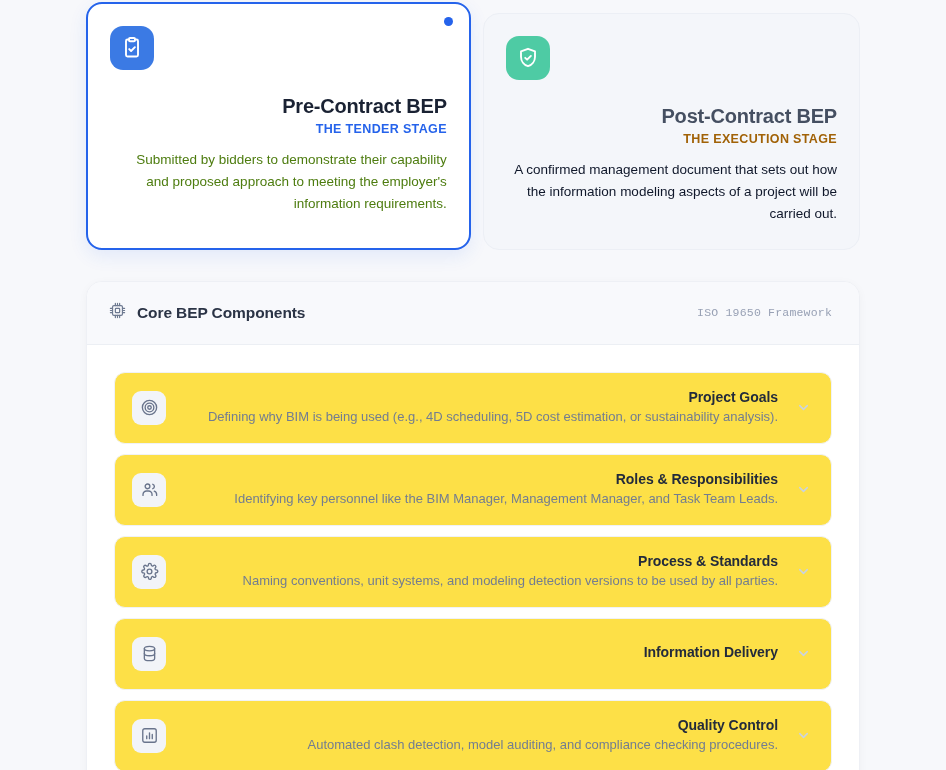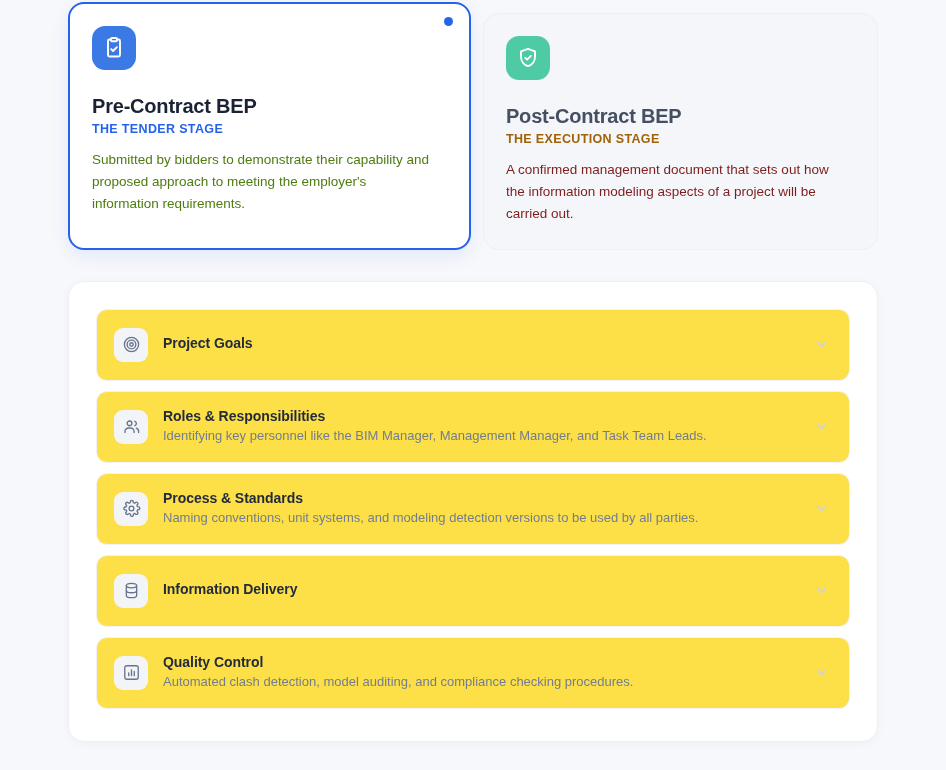--- a/index.html
+++ b/index.html
@@ -13,21 +13,22 @@
   body {
     background: #f7f8fb;
     font-family: "Liberation Sans", sans-serif;
     -webkit-font-smoothing: antialiased;
   }
 
   .page {
     position: relative;
     width: 946px;
     height: 770px;
-    padding: 0 68px;
+    padding: 0 86px;
+    text-align: right;
   }
 
   
   .cards-row {
     display: flex;
     gap: 12px;
     padding-top: 2px;
   }
 
   .bep-card {
@@ -92,21 +93,21 @@
   }
   .bep-card.active .card-subtitle { color: #2563eb; }
   .bep-card.inactive .card-subtitle { color: #a16207; }
 
   .card-desc {
     font-size: 13.5px;
     line-height: 1.62;
     max-width: 340px;
   }
   .bep-card.active .card-desc { color: #4d7c0f; }
-  .bep-card.inactive .card-desc { color: #7f1d1d; }
+  .bep-card.inactive .card-desc { color: #0f172a; }
 
   
   .panel {
     margin-top: 31px;
     background: #ffffff;
     border: 1px solid #eef0f5;
     border-radius: 16px;
     box-shadow: 0 2px 10px rgba(20, 30, 60, 0.035);
     overflow: hidden;
   }
@@ -229,33 +230,47 @@
       </div>
 
       <div class="card-title">Post-Contract BEP</div>
       <div class="card-subtitle">THE EXECUTION STAGE</div>
       <div class="card-desc">A confirmed management document that sets out how the information modeling aspects of a project will be carried out.</div>
     </div>
   </div>
 
   <div class="panel">
 
+    <div class="panel-header">
+      <div class="panel-header-left">
+        <span>
+          <svg width="17" height="17" viewBox="0 0 24 24" fill="none" stroke="#6e7a91" stroke-width="1.7" stroke-linecap="round" stroke-linejoin="round">
+            <rect x="5" y="5" width="14" height="14" rx="2"></rect>
+            <rect x="9" y="9" width="6" height="6" rx="1"></rect>
+            <path d="M9 2v3M12 2v3M15 2v3M9 19v3M12 19v3M15 19v3M2 9h3M2 12h3M2 15h3M19 9h3M19 12h3M19 15h3"></path>
+          </svg>
+        </span>
+        <span class="panel-title">Core BEP Components</span>
+      </div>
+      <span class="panel-badge">ISO 19650 Framework</span>
+    </div>
 
     <div class="panel-body">
 
       <div class="component-row">
         <div class="row-icon">
           <svg width="19" height="19" viewBox="0 0 24 24" fill="none" stroke="currentColor" stroke-width="1.7">
             <circle cx="12" cy="12" r="9"></circle>
             <circle cx="12" cy="12" r="5.5"></circle>
             <circle cx="12" cy="12" r="2.2"></circle>
           </svg>
         </div>
         <div class="row-text">
           <div class="row-title">Project Goals</div>
+          <div class="row-desc">Defining why BIM is being used (e.g., 4D scheduling, 5D cost estimation, or sustainability analysis).</div>
         </div>
         <div class="row-chevron">
           <svg width="15" height="15" viewBox="0 0 24 24" fill="none" stroke="currentColor" stroke-width="2.4" stroke-linecap="round" stroke-linejoin="round">
               <path d="M6 9l6 6 6-6"></path>
             </svg>
         </div>
       </div>
 
       <div class="component-row">
         <div class="row-icon">

